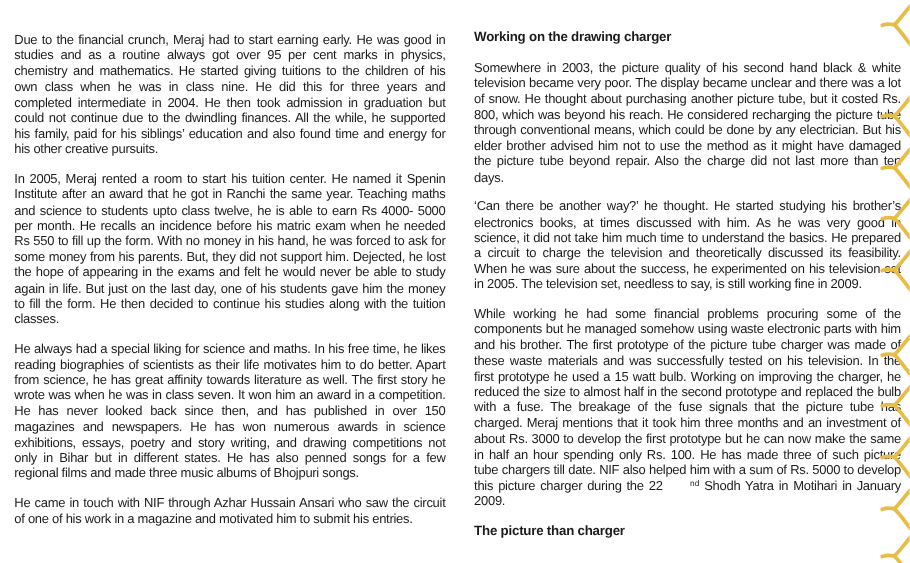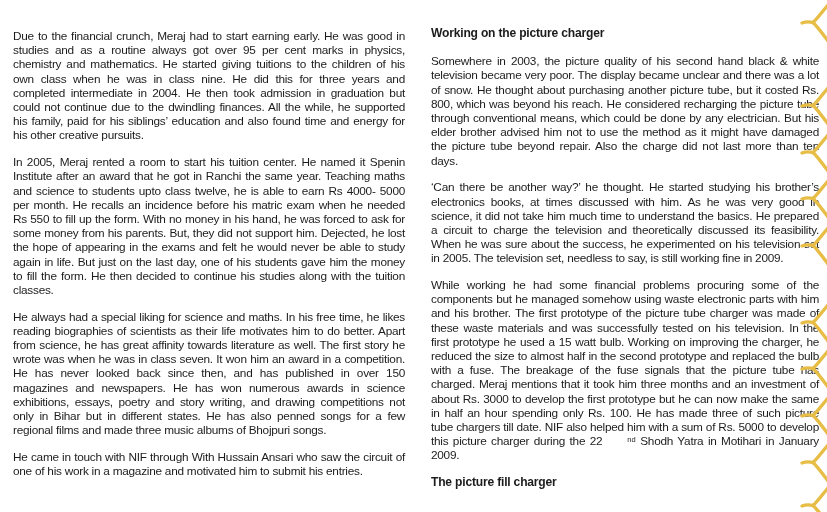--- a/index.html
+++ b/index.html
@@ -76,29 +76,29 @@
 </style>
 </head>
 <body>
 
 <div class="page">
 
   <div class="col col-left">
     <p>Due to the financial crunch, Meraj had to start earning early. He was good in studies and as a routine always got over 95 per cent marks in physics, chemistry and mathematics. He started giving tuitions to the children of his own class when he was in class nine. He did this for three years and completed intermediate in 2004. He then took admission in graduation but could not continue due to the dwindling finances. All the while, he supported his family, paid for his siblings’ education and also found time and energy for his other creative pursuits.</p>
     <p>In 2005, Meraj rented a room to start his tuition center. He named it Spenin Institute after an award that he got in Ranchi the same year. Teaching maths and science to students upto class twelve, he is able to earn Rs 4000- 5000 per month. He recalls an incidence before his matric exam when he needed Rs 550 to fill up the form. With no money in his hand, he was forced to ask for some money from his parents. But, they did not support him. Dejected, he lost the hope of appearing in the exams and felt he would never be able to study again in life. But just on the last day, one of his students gave him the money to fill the form. He then decided to continue his studies along with the tuition classes.</p>
     <p>He always had a special liking for science and maths. In his free time, he likes reading biographies of scientists as their life motivates him to do better. Apart from science, he has great affinity towards literature as well. The first story he wrote was when he was in class seven. It won him an award in a competition. He has never looked back since then, and has published in over 150 magazines and newspapers. He has won numerous awards in science exhibitions, essays, poetry and story writing, and drawing competitions not only in Bihar but in different states. He has also penned songs for a few regional films and made three music albums of Bhojpuri songs.</p>
-    <p>He came in touch with NIF through With Hussain Ansari who saw the circuit of one of his work in a magazine and motivated him to submit his entries.</p>
+    <p>He came in touch with NIF through Azhar Hussain Ansari who saw the circuit of one of his work in a magazine and motivated him to submit his entries.</p>
   </div>
 
   <div class="col col-right">
-    <h3 class="heading">Working on the picture charger</h3>
+    <h3 class="heading">Working on the drawing charger</h3>
     <p>Somewhere in 2003, the picture quality of his second hand black &amp; white television became very poor. The display became unclear and there was a lot of snow. He thought about purchasing another picture tube, but it costed Rs. 800, which was beyond his reach. He considered recharging the picture tube through conventional means, which could be done by any electrician. But his elder brother advised him not to use the method as it might have damaged the picture tube beyond repair. Also the charge did not last more than ten days.</p>
     <p>‘Can there be another way?’ he thought. He started studying his brother’s electronics books, at times discussed with him. As he was very good in science, it did not take him much time to understand the basics. He prepared a circuit to charge the television and theoretically discussed its feasibility. When he was sure about the success, he experimented on his television set in 2005. The television set, needless to say, is still working fine in 2009.</p>
     <p><span>While working he had some financial problems procuring some of the components but he managed somehow using waste electronic parts with him and his brother. The first prototype of the picture tube charger was made of these waste materials and was successfully tested on his television. In the first prototype he used a 15 watt bulb. Working on improving the charger, he reduced the size to almost half in the second prototype and replaced the bulb with a fuse. The breakage of the fuse signals that the picture tube has charged. Meraj mentions that it took him three months and an investment of about Rs. 3000 to develop the first prototype but he can now make the same in half an hour spending only Rs. 100. He has made three of such picture tube chargers till date. NIF also helped him with a sum of Rs. 5000 to develop this picture charger during the 22</span><sup class="ord">nd</sup><span> Shodh Yatra in Motihari in January 2009.</span></p>
-    <h3 class="heading last">The picture fill charger</h3>
+    <h3 class="heading last">The picture than charger</h3>
   </div>
 
   <div class="edge-marks">
     <svg style="top:2px" viewBox="0 0 28 42">
         <g fill="none" stroke="#e7bd46" stroke-width="3.4" stroke-linecap="round">
           <path d="M1,21 C5,19.5 8,19.5 12,20.5"></path>
           <path d="M12,20.5 C16,17 21,10 27,3"></path>
           <path d="M12,20.5 C16,24 21,31 27,39"></path>
         </g>
       </svg>

